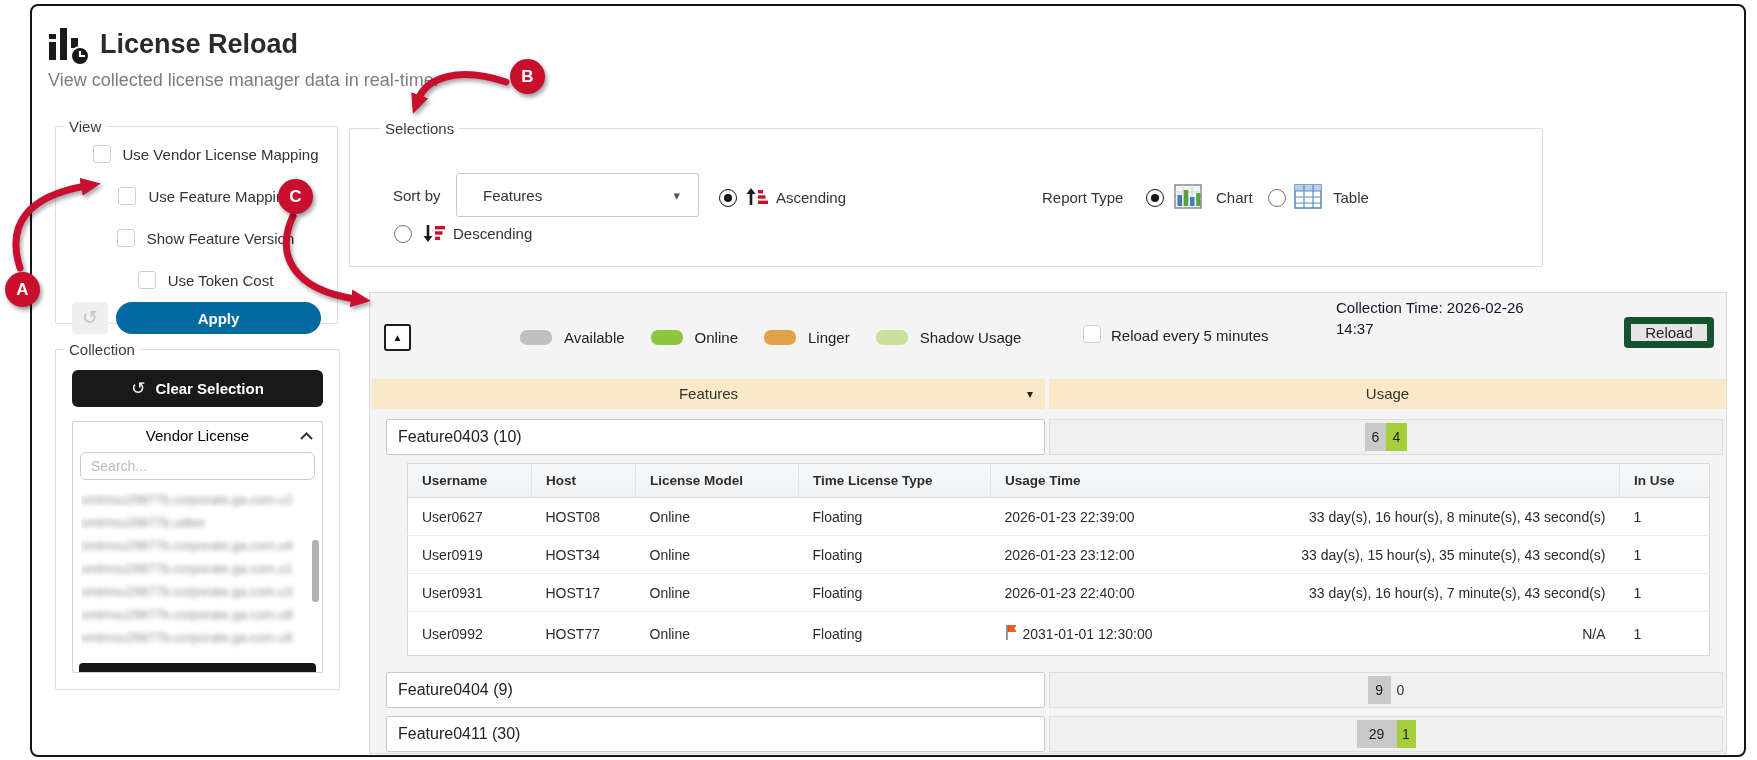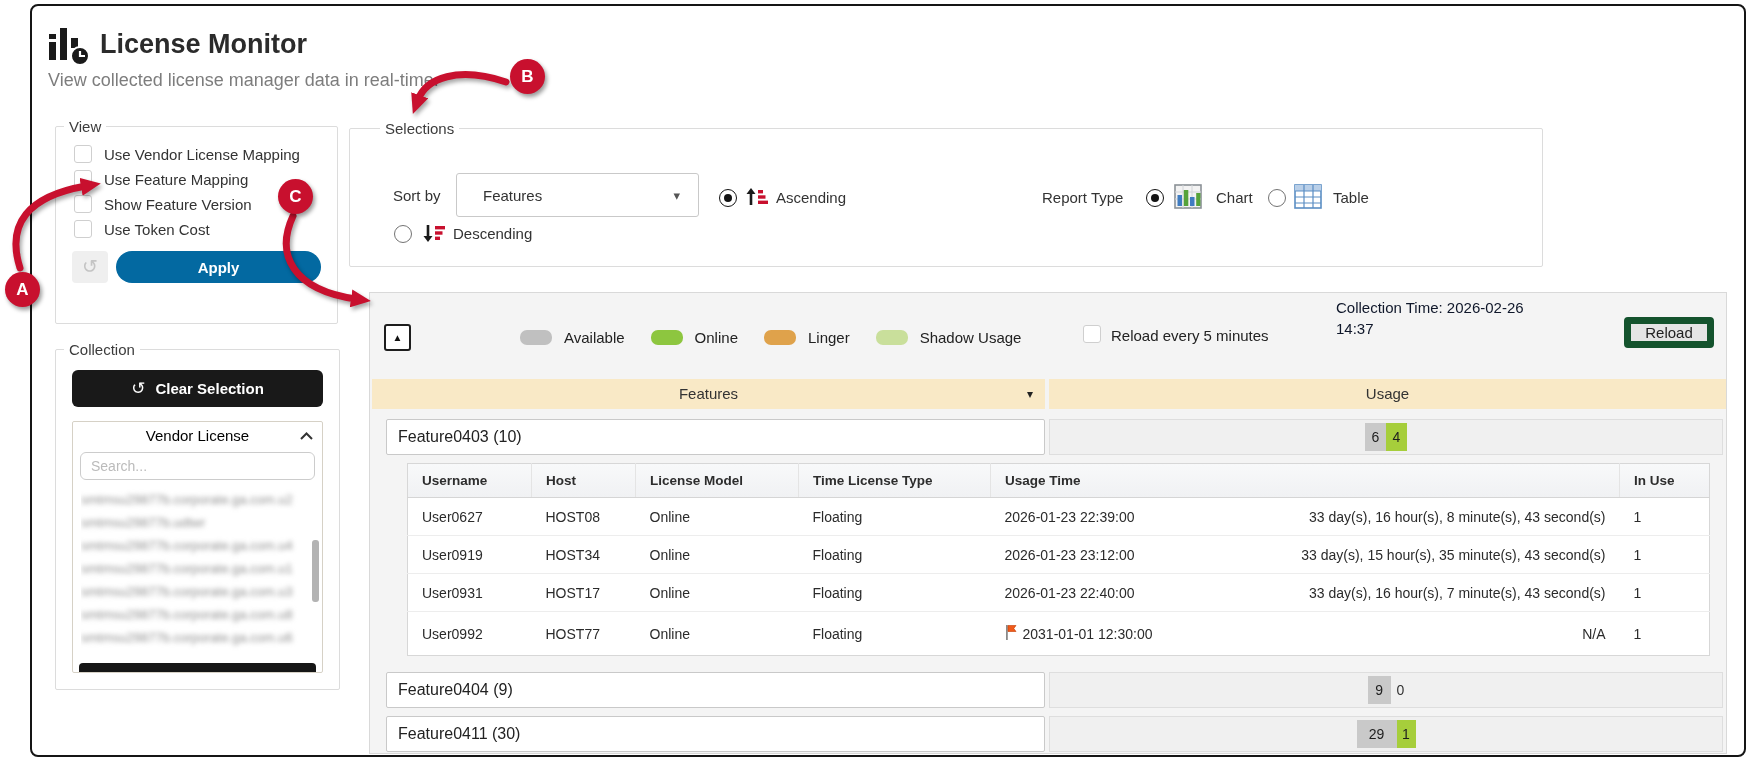--- a/index.html
+++ b/index.html
@@ -17,21 +17,21 @@
   fieldset { position:absolute; border:1px solid #dcdcdc; border-radius:2px; background:#fff; }
   legend { font-size:15px; color:#3c3c3c; padding:0 5px; }
   .fs-view { left:55px; top:118px; width:283px; height:206px; }
   .fs-view legend { margin-left:8px; }
   .fs-filter { left:55px; top:341px; width:283px; height:349px; overflow:hidden; }
   .fs-filter legend { margin-left:8px; }
   .fs-sel { left:349px; top:120px; width:1194px; height:147px; }
   .fs-sel legend { margin-left:30px; }
 
   
-  .cb-list { padding:10px 0 0 18px; display:flex; flex-direction:column; gap:7px; }
+  .cb-list { padding:10px 0 0 18px; display:flex; flex-direction:column; gap:24px;align-items:center; }
   .cb-row { display:flex; align-items:center; gap:12px; }
   .cb { width:18px; height:18px; border:1.5px solid #cfcfcf; border-radius:3px; background:#fff; flex:0 0 auto; }
   .cb-label { font-size:15px; color:#333; }
   .view-btns { display:flex; gap:8px; margin:13px 16px 0 16px; }
   .undo-btn { width:36px; height:32px; background:#efefef; border:none; border-radius:4px; color:#c4c4c4; font-size:19px; line-height:30px; text-align:center; }
   .apply-btn { flex:1; height:32px; background:#0369a1; border:none; border-radius:16px; color:#fff; font-size:15px; font-weight:700; }
 
   
   .clear-btn { display:flex; align-items:center; justify-content:center; gap:10px; margin:12px 16px 0 16px; height:37px; width:251px; background:#191919; color:#fff; border:none; border-radius:6px; font-size:15px; font-weight:700; }
   .clear-btn .u-ic { font-size:17px; font-weight:400; }
@@ -123,21 +123,21 @@
 <div class="app-icon">
   <svg width="44" height="40" viewBox="0 0 44 40">
     <rect x="1" y="8" width="7" height="5" fill="#1a1a1a"></rect>
     <rect x="1" y="16" width="7" height="18" fill="#1a1a1a"></rect>
     <rect x="12" y="2" width="7" height="32" fill="#1a1a1a"></rect>
     <rect x="23" y="12" width="7" height="10" fill="#1a1a1a"></rect>
     <circle cx="32" cy="30" r="9" fill="#1a1a1a" stroke="#fff" stroke-width="2"></circle>
     <path d="M32 25 V30 H37" stroke="#fff" stroke-width="2.2" fill="none"></path>
   </svg>
 </div>
-<div class="page-title">License Monitor</div>
+<div class="page-title">License Reload</div>
 <div class="page-sub">View collected license manager data in real-time.</div>
 
 <fieldset class="fs-view">
   <legend>View</legend>
   <div class="cb-list" id="view-cb-list">
       <div class="cb-row">
     <span class="cb"></span>
     <span class="cb-label">Use Vendor License Mapping</span>
   </div>
       <div class="cb-row">

